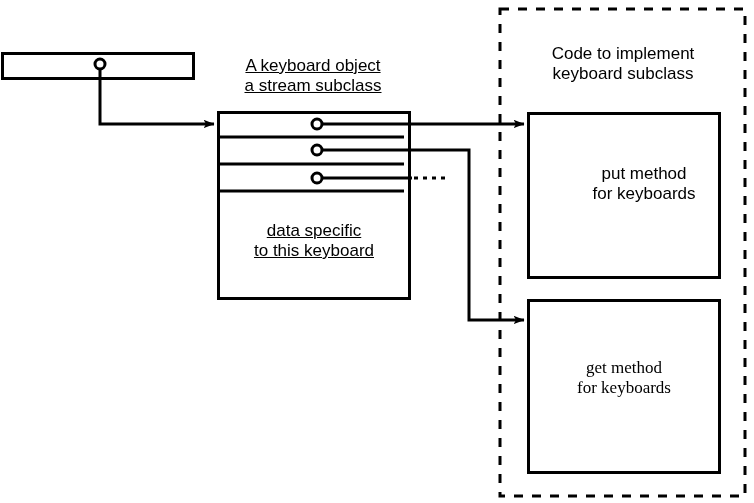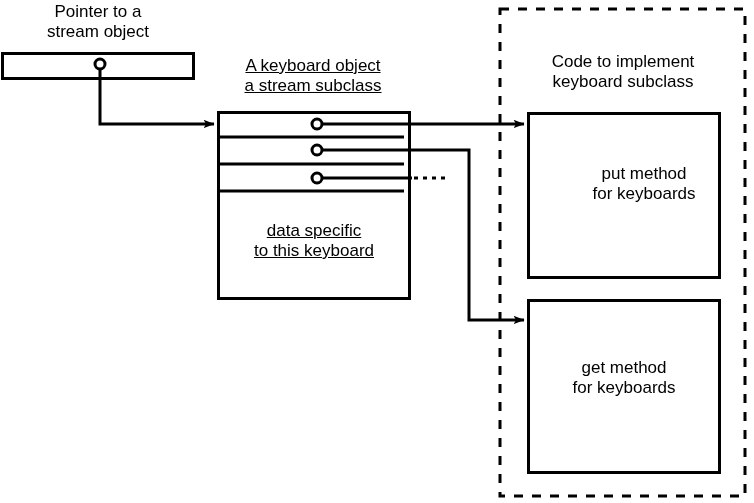--- a/index.html
+++ b/index.html
@@ -43,37 +43,37 @@
   .lbl-keyboard {
     left: 213px;
     top: 56px;
     width: 200px;
     text-decoration: underline;
   }
   .lbl-code {
     left: 523px;
     top: 44px;
     width: 200px;
-    margin-top: 8px;
   }
   .lbl-data {
     left: 219px;
     top: 221px;
     width: 190px;
     text-decoration: underline;
   }
   .lbl-put {
     left: 528px;
     top: 164px;
     width: 232px;
   }
   .lbl-get {
     left: 528px;
     top: 358px;
     width: 192px;
+    font-family: Liberation Serif, serif;
   }
 </style>
 </head>
 <body>
 
 <div id="diagram-root">
 
   <svg class="layer" viewBox="0 0 754 503" xmlns="http://www.w3.org/2000/svg">
 
     <defs>
@@ -104,22 +104,20 @@
 
     <circle cx="317" cy="124" r="5" fill="#ffffff" stroke="#000000" stroke-width="3"></circle>
     <circle cx="317" cy="150" r="5" fill="#ffffff" stroke="#000000" stroke-width="3"></circle>
     <circle cx="317" cy="178" r="5" fill="#ffffff" stroke="#000000" stroke-width="3"></circle>
 
     <rect x="528.5" y="113.5" width="191" height="164" fill="#ffffff" stroke="#000000" stroke-width="3"></rect>
     <rect x="528.5" y="300.5" width="191" height="172" fill="#ffffff" stroke="#000000" stroke-width="3"></rect>
 
   </svg>
 
-  <div class="lbl lbl-pointer">Pointer to a
-stream object</div>
 
   <div class="lbl lbl-keyboard">A keyboard object
 a stream subclass</div>
 
   <div class="lbl lbl-code">Code to implement
 keyboard subclass</div>
 
   <div class="lbl lbl-data">data specific
 to this keyboard</div>
 

